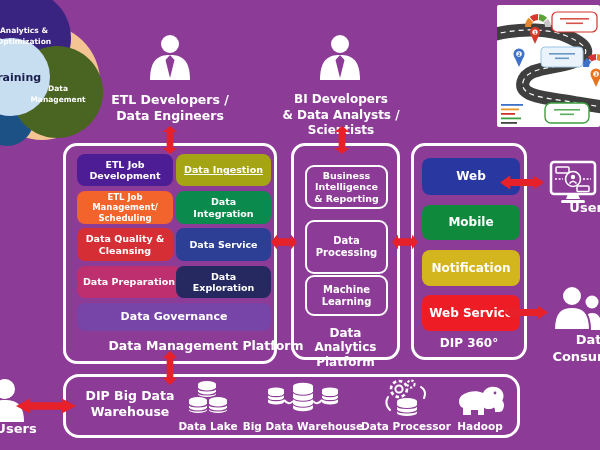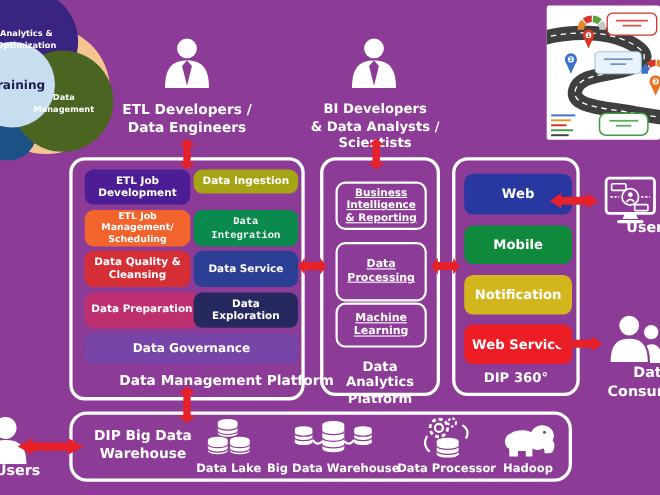--- a/index.html
+++ b/index.html
@@ -4,21 +4,21 @@
 <style>
   html,body{margin:0;padding:0;}
   .stage{position:relative;width:600px;height:450px;background:#8C3B96;overflow:hidden;
          font-family:"DejaVu Sans","Liberation Sans",sans-serif;}
   .circle{position:absolute;border-radius:50%;}
   .venn-label{position:absolute;color:#fff;font-weight:bold;text-align:center;line-height:1.45;}
   .wbox{position:absolute;border:3px solid #fff;border-radius:14px;box-sizing:border-box;}
   .chip{position:absolute;border-radius:8px;color:#fff;font-weight:bold;display:flex;
         align-items:center;justify-content:center;text-align:center;line-height:1.18;box-sizing:border-box;padding:1px 4px;}
   .ochip{position:absolute;border:2.5px solid #fff;border-radius:9px;color:#fff;font-weight:bold;
-         display:flex;align-items:center;justify-content:center;text-align:center;line-height:1.2;box-sizing:border-box;padding:1px 4px;background:transparent;text-decoration:underline;}
+         display:flex;align-items:center;justify-content:center;text-align:center;line-height:1.2;box-sizing:border-box;padding:1px 4px;background:transparent;}
   .ptitle{position:absolute;color:#fff;font-weight:bold;text-align:center;line-height:1.2;}
   .alabel{position:absolute;color:#fff;font-weight:bold;text-align:center;line-height:1.3;}
   .arrow{position:absolute;}
   .arrow polygon{fill:#E62129;}
   .thumb{position:absolute;background:#fff;border-radius:2px;}
   .icon{position:absolute;}
 </style>
 </head>
 <body>
 
@@ -117,23 +117,23 @@
         <rect x="4" y="103.5" width="18" height="1.8" fill="#E8962B"></rect>
         <rect x="4" y="108" width="14" height="1.8" fill="#D0342C"></rect>
         <rect x="4" y="112.5" width="20" height="1.8" fill="#3E9E42"></rect>
         <rect x="4" y="117" width="16" height="1.8" fill="#444"></rect>
       </g>
     </svg>
   </div>
 
   <div class="wbox" style="left:63px;top:143px;width:214px;height:221px;">
     <div class="chip" style="left: 11px; top: 8px; width: 96px; height: 32px; font-size: 9.5px; background: #4c1d95;">ETL Job Development</div>
-    <div class="chip" style="left: 110px; top: 8px; width: 95px; height: 22px; font-size: 9.5px; background: rgb(164, 164, 20);">Data Ingestion</div>
+    <div class="chip" style="left: 110px; top: 8px; width: 95px; height: 32px; font-size: 9.5px; background: rgb(164, 164, 20); text-decoration: underline;">Data Ingestion</div>
     <div class="chip" style="left: 11px; top: 45px; width: 96px; height: 33px; font-size: 8.5px; background: rgb(242, 100, 44);">ETL Job Management/ Scheduling</div>
-    <div class="chip" style="left: 110px; top: 45px; width: 95px; height: 33px; font-size: 9.5px; background: rgb(10, 138, 76); font-family: Liberation Mono, monospace;">Data Integration</div>
+    <div class="chip" style="left: 110px; top: 45px; width: 95px; height: 33px; font-size: 9.5px; background: rgb(10, 138, 76);">Data Integration</div>
     <div class="chip" style="left: 11px; top: 82px; width: 96px; height: 33px; font-size: 9.5px; background: rgb(213, 47, 53);">Data Quality &amp; Cleansing</div>
     <div class="chip" style="left: 110px; top: 82px; width: 95px; height: 33px; font-size: 9.5px; background: rgb(44, 63, 148);">Data Service</div>
     <div class="chip" style="left: 11px; top: 120px; width: 104px; height: 32px; font-size: 9.5px; background: rgb(190, 47, 111);">Data Preparation</div>
     <div class="chip" style="left: 110px; top: 120px; width: 95px; height: 32px; font-size: 9.5px; background: rgb(37, 41, 95);">Data Exploration</div>
     <div class="chip" style="left: 11px; top: 157px; width: 194px; height: 28px; font-size: 11px; background: rgb(119, 68, 168);">Data Governance</div>
     <div class="ptitle" style="left:0;top:192px;width:208px;font-size:12.5px;margin-left:36px;">Data Management Platform</div>
   </div>
 
   <div class="wbox" style="left:291px;top:143px;width:109px;height:217px;">
     <div class="ochip" style="left:11px;top:19px;width:83px;height:44px;font-size:9.5px;">Business Intelligence &amp; Reporting</div>

